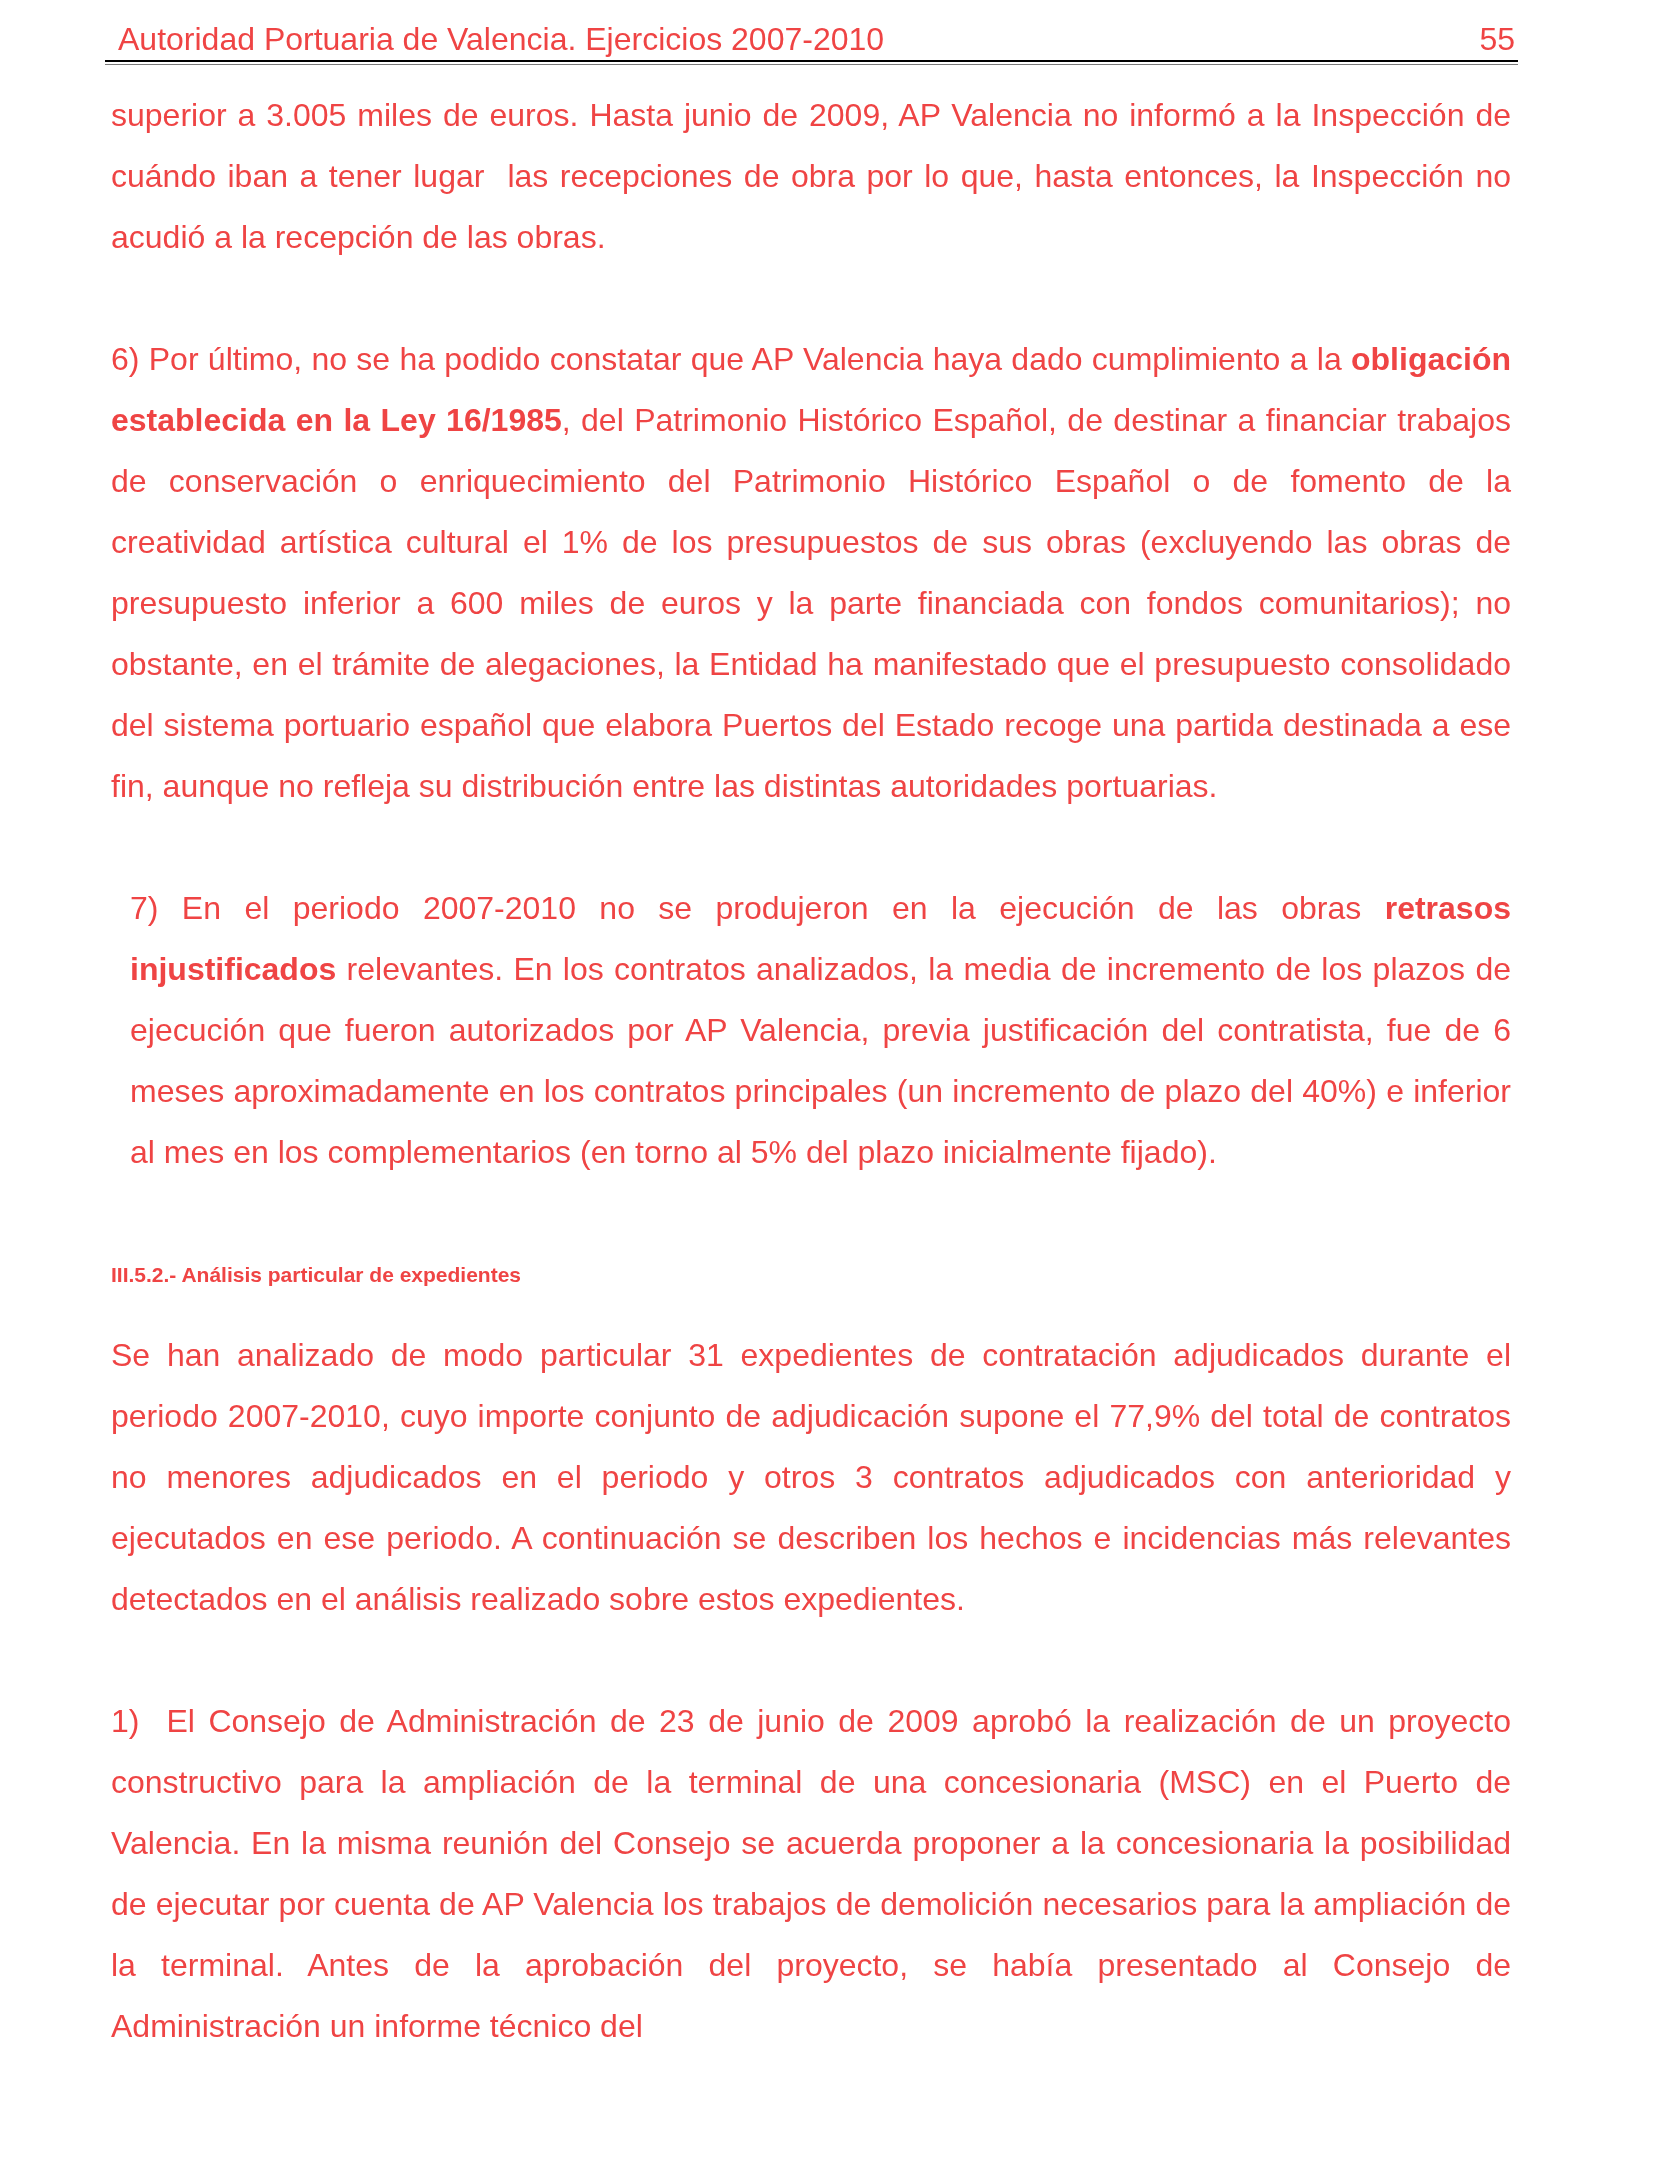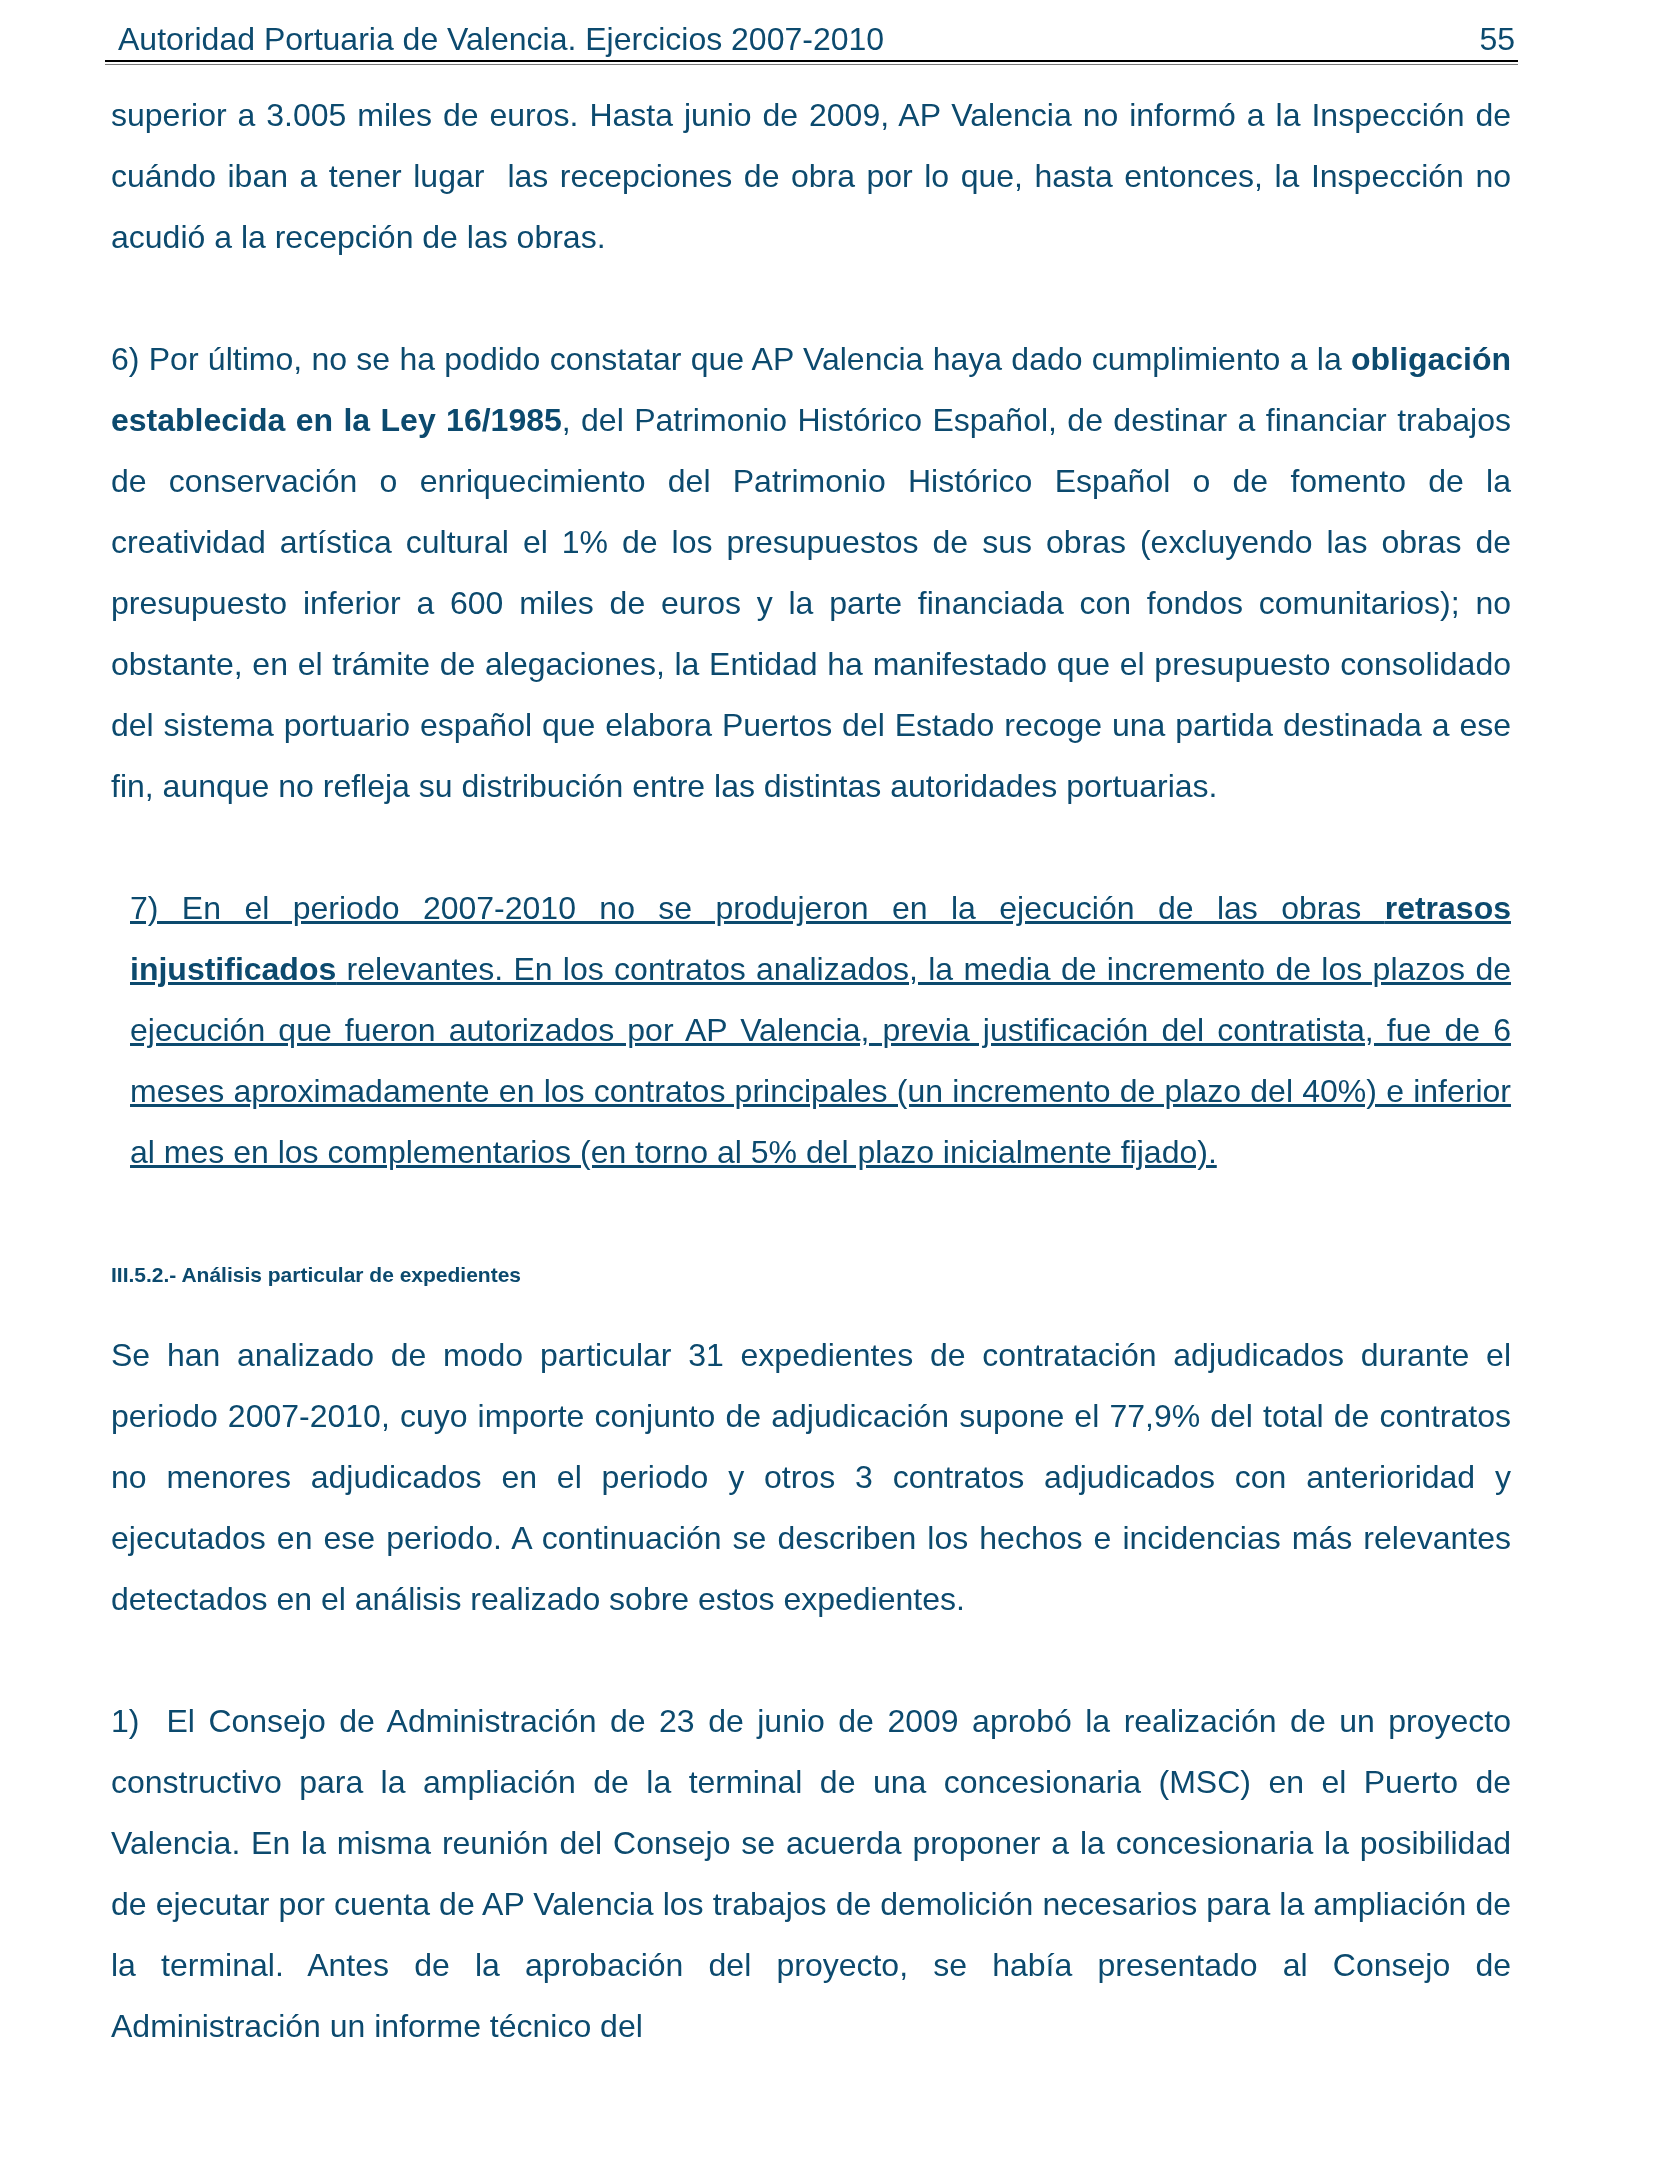--- a/index.html
+++ b/index.html
@@ -2,21 +2,21 @@
 <html style="font-size:12.6px"><head>
 <meta charset="utf-8">
 <style>
   html, body { margin: 0; padding: 0; background: #ffffff; }
   .page {
     position: relative;
     width: 1672px;
     height: 2183px;
     box-sizing: border-box;
     background: #ffffff;
-    color: #0c4a6e;
+    color: #ef4444;
     font-family: "Liberation Sans", sans-serif;
     padding-top: 22px;
     overflow: hidden;
   }
   .page-header {
     display: flex;
     justify-content: space-between;
     align-items: flex-end;
     margin: 0 157px 0 118px;
     font-size: 32px;
@@ -36,21 +36,20 @@
     text-align: justify;
     hyphens: none;
     -webkit-hyphens: none;
   }
   .doc-body p {
     margin: 0 4px 61px 0;
     padding: 0;
   }
   .doc-body p.indented {
     margin-left: 19px;
-    text-decoration: underline;
   }
   .section-heading {
     font-size: 21px;
     line-height: 61px;
     font-weight: bold;
     text-align: left;
     margin: 50px 0 20.4px 0;
     padding: 0;
   }
   strong { font-weight: bold; }

